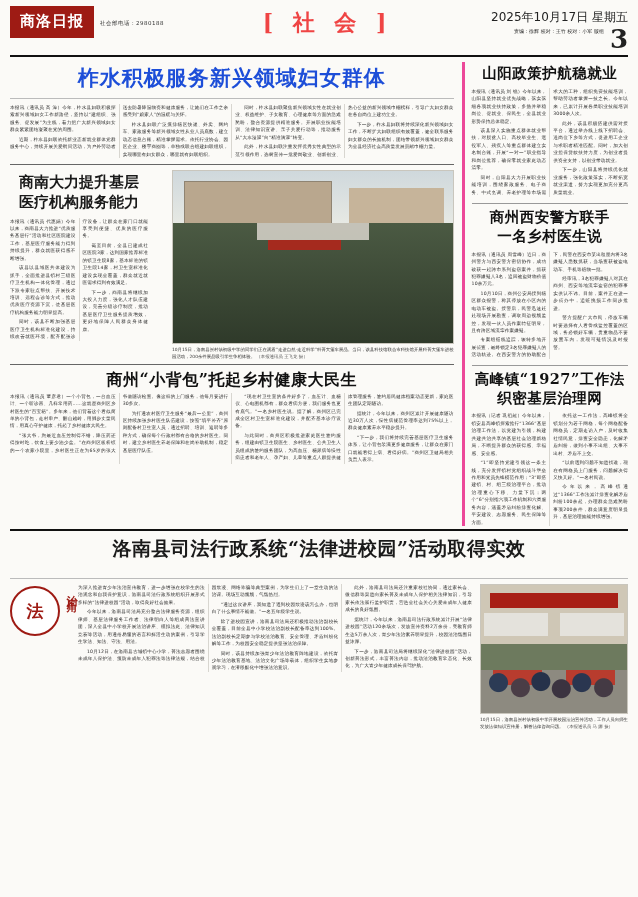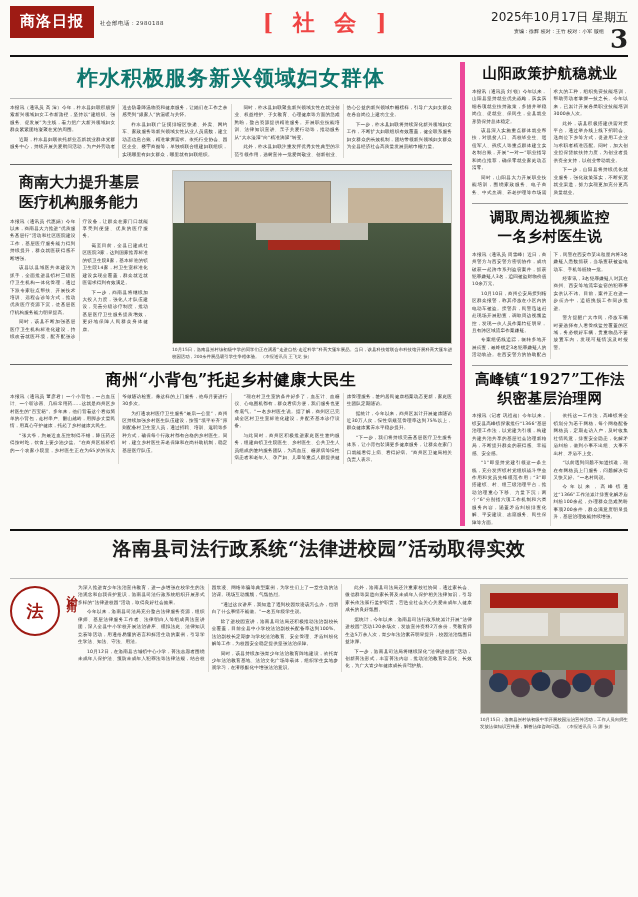--- a/index.html
+++ b/index.html
@@ -32,26 +32,26 @@
   .mast-right .rowflex{display:flex;align-items:flex-start;justify-content:flex-end;gap:6px;}
   .mast-right .tiny{font-size:5px;line-height:1.45;text-align:right;}
 
   .rule{border-top:2px solid #111;margin:3px 0 5px;}
   .rule.thin{border-top:1px solid #666;}
   .rule.hair{border-top:1px solid #bbb;}
 
   
   .body-wrap{display:flex;gap:8px;}
   .col-main{width:448px;}
-  .col-side{width:158px;border-left:5px solid #ec4899;padding-left:7px;}
+  .col-side{width:158px;border-left:3px solid #ec4899;padding-left:7px;}
 
   h1.head-main{
     font-family:"DejaVu Serif","Liberation Serif",serif;
     font-size:21px;font-weight:bold;text-align:center;letter-spacing:1px;
-    margin:2px 0 6px;color:#0f766e;
+    margin:2px 0 6px;color:#1d4ed8;
   }
   h2.head-mid{
     font-family:"DejaVu Serif","Liberation Serif",serif;
     font-size:16px;font-weight:bold;text-align:center;letter-spacing:.5px;
     margin:3px 0 3px;color:#111;line-height:1.25;
   }
   h2.head-side{
     font-family:"DejaVu Serif","Liberation Serif",serif;
     font-size:14.5px;font-weight:bold;text-align:center;letter-spacing:.5px;
     margin:2px 0 5px;color:#111;line-height:1.3;
@@ -225,21 +225,21 @@
         <p class="body lead">本报讯（通讯员 刘 锐）今年以来，山阳县坚持就业优先战略，落实落细各项就业扶持政策，多措并举稳岗位、促就业、保民生，全县就业形势保持总体稳定。</p>
         <p class="body">该县深入实施重点群体就业帮扶，对脱贫人口、高校毕业生、退役军人、残疾人等重点群体建立实名制台账，开展“一对一”职业指导和岗位推荐，确保零就业家庭动态清零。</p>
         <p class="body">同时，山阳县大力开展职业技能培训，围绕家政服务、电子商务、中式烹调、养老护理等市场需求大的工种，组织免费技能培训，帮助劳动者掌握一技之长。今年以来，已累计开展各类职业技能培训3000余人次。</p>
         <p class="body">此外，该县积极搭建供需对接平台，通过举办线上线下招聘会、送岗位下乡等方式，促进用工企业与求职者精准匹配。同时，加大创业担保贷款扶持力度，为创业者提供资金支持，以创业带动就业。</p>
         <p class="body">下一步，山阳县将持续优化就业服务，强化政策落实，不断拓宽就业渠道，努力实现更加充分更高质量就业。</p>
       </div>
 
       <div class="mini-rule"></div>
 
       <h2 class="head-side">
-        <span>调取周边视频监控</span><br>
+        <span>商州西安警方联手</span><br>
         <span>一名乡村医生说</span>
       </h2>
       <div class="cols2 blk">
         <p class="body lead">本报讯（通讯员 周雪峰）近日，商州警方与西安警方密切协作，成功破获一起跨市系列盗窃案件，抓获犯罪嫌疑人3名，追回被盗财物价值10余万元。</p>
         <p class="body">10月10日，商州公安局接到辖区群众报警，称其停放在小区内的电动车被盗。接警后，民警迅速赶赴现场开展勘查，调取周边视频监控，发现一伙人员作案特征明显，且有跨区域流窜作案嫌疑。</p>
         <p class="body">专案组循线追踪，辗转多地开展侦查，最终锁定3名犯罪嫌疑人的活动轨迹。在西安警方的协助配合下，民警在西安市某出租屋内将3名嫌疑人悉数抓获，当场查获被盗电动车、手机等赃物一批。</p>
         <p class="body">经审讯，3名犯罪嫌疑人对其在商州、西安等地流窜盗窃的犯罪事实供认不讳。目前，案件正在进一步侦办中，追赃挽损工作同步推进。</p>
         <p class="body">警方提醒广大市民，停放车辆时要选择有人看管或监控覆盖的区域，务必锁好车辆，贵重物品不要放置车内，发现可疑情况及时报警。</p>
       </div>
 

